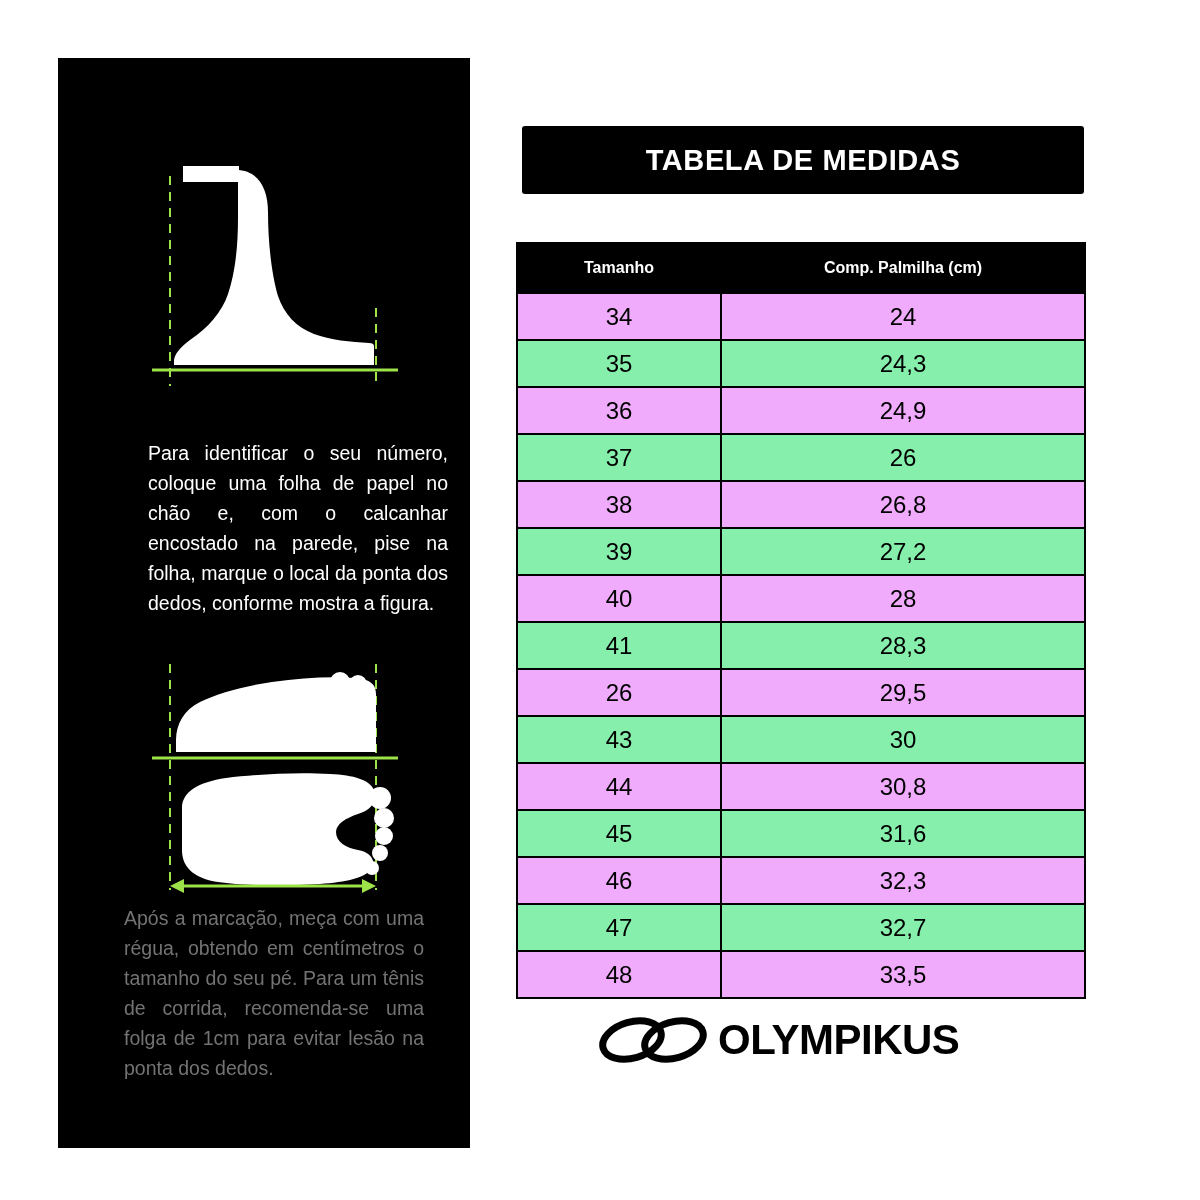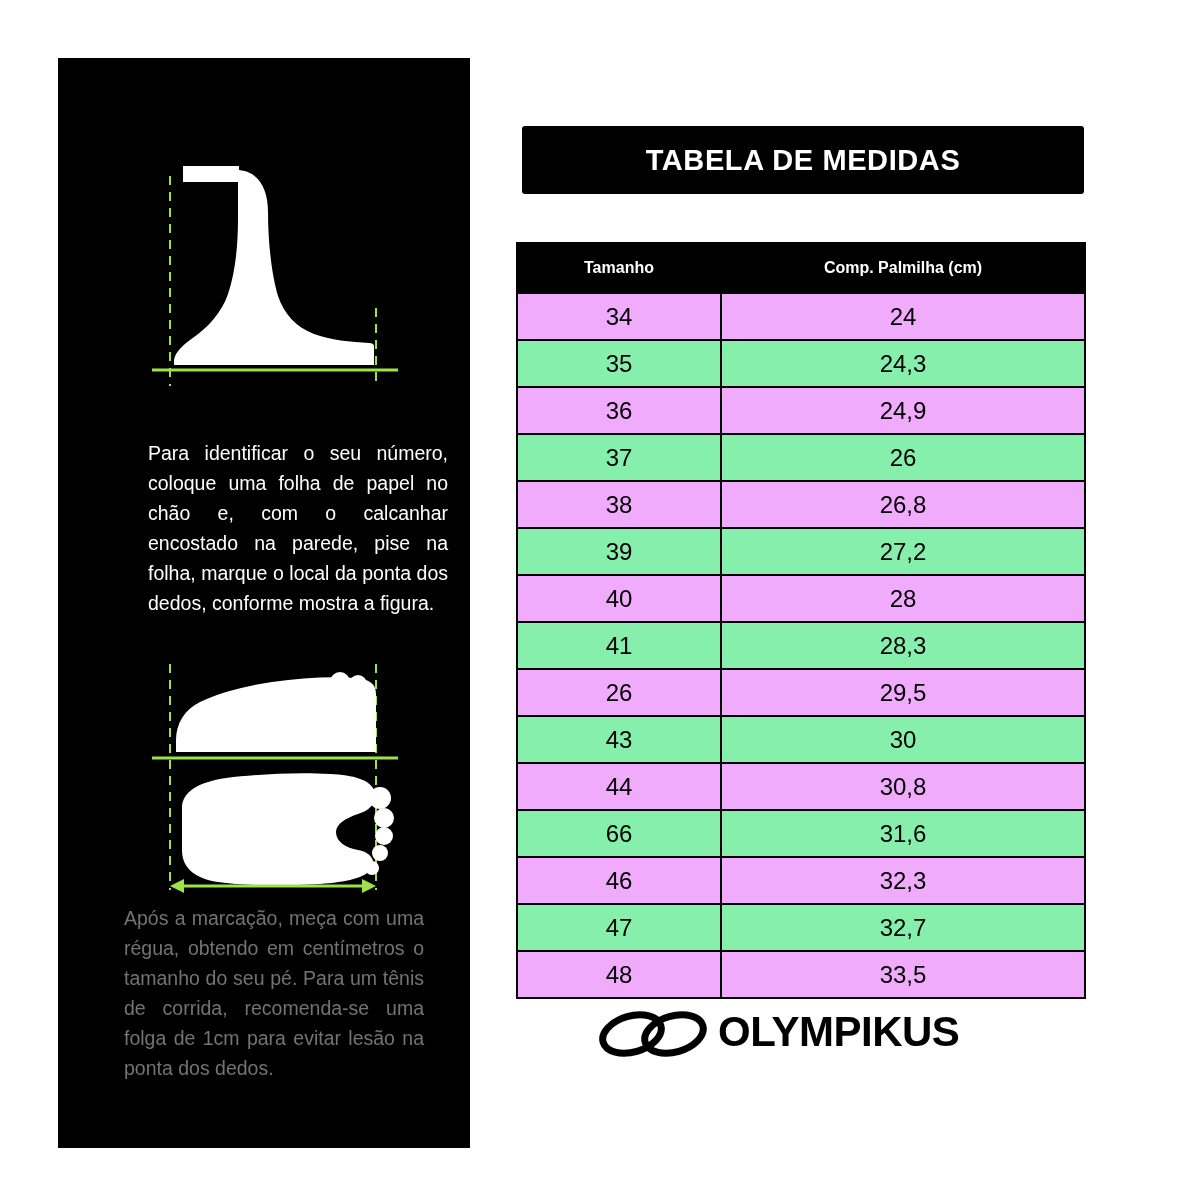--- a/index.html
+++ b/index.html
@@ -134,20 +134,21 @@
   table.size-table col.c2 { width: 364px; }
 
   
   .logo {
     position: absolute;
     left: 596px;
     top: 1008px;
     width: 410px;
     height: 64px;
     display: flex;
+    align-items: center;
   }
   .logo-rings {
     width: 116px;
     height: 52px;
     flex: 0 0 auto;
   }
   .logo-text {
     font-size: 42px;
     font-weight: bold;
     letter-spacing: -0.5px;
@@ -274,21 +275,21 @@
         </tr>
         <tr class="alt">
           <td>43</td>
           <td>30</td>
         </tr>
         <tr>
           <td>44</td>
           <td>30,8</td>
         </tr>
         <tr class="alt">
-          <td>66</td>
+          <td>45</td>
           <td>31,6</td>
         </tr>
         <tr>
           <td>46</td>
           <td>32,3</td>
         </tr>
         <tr class="alt">
           <td>47</td>
           <td>32,7</td>
         </tr>

